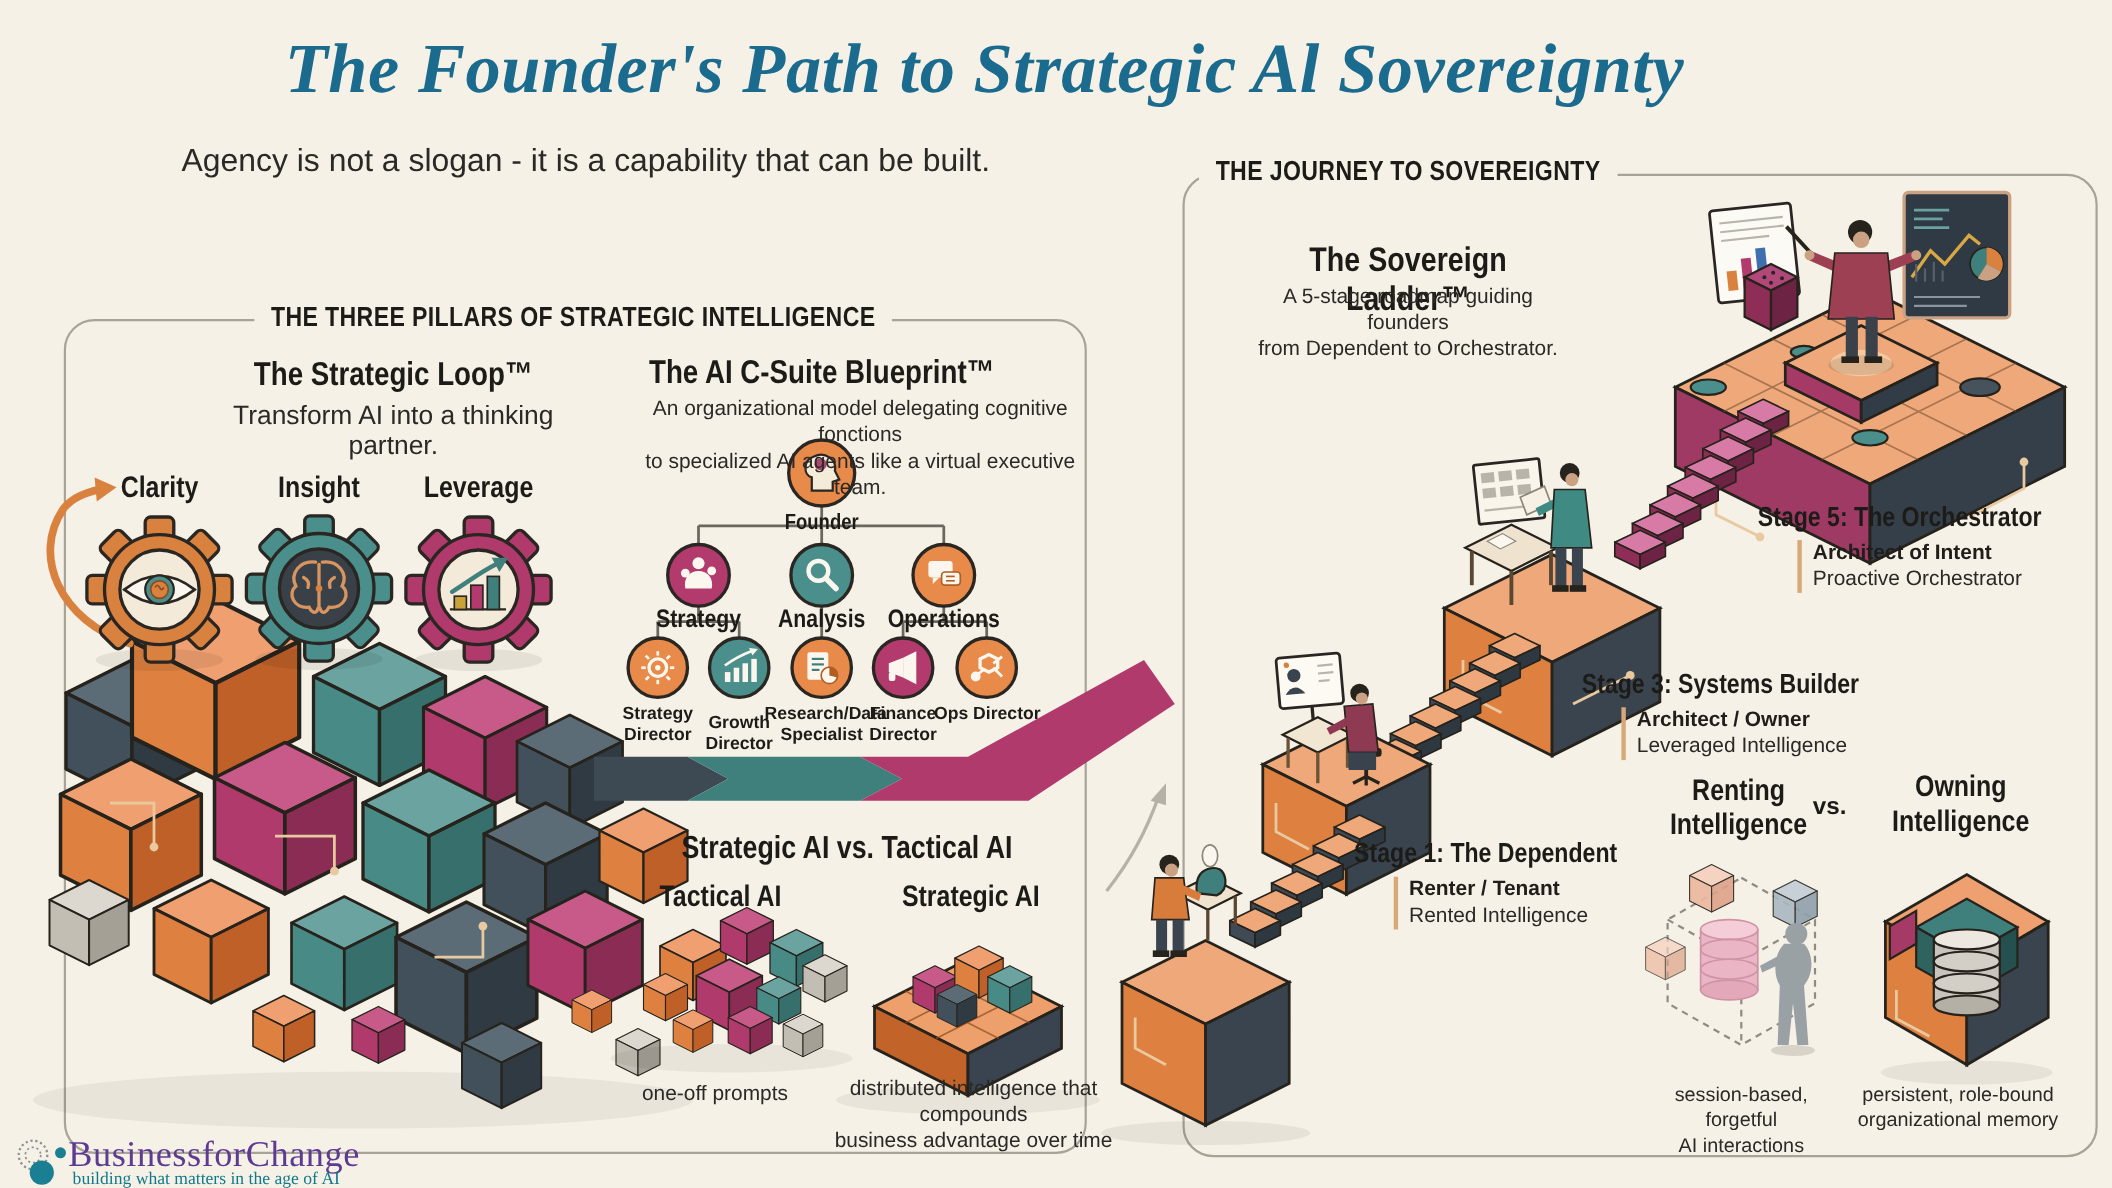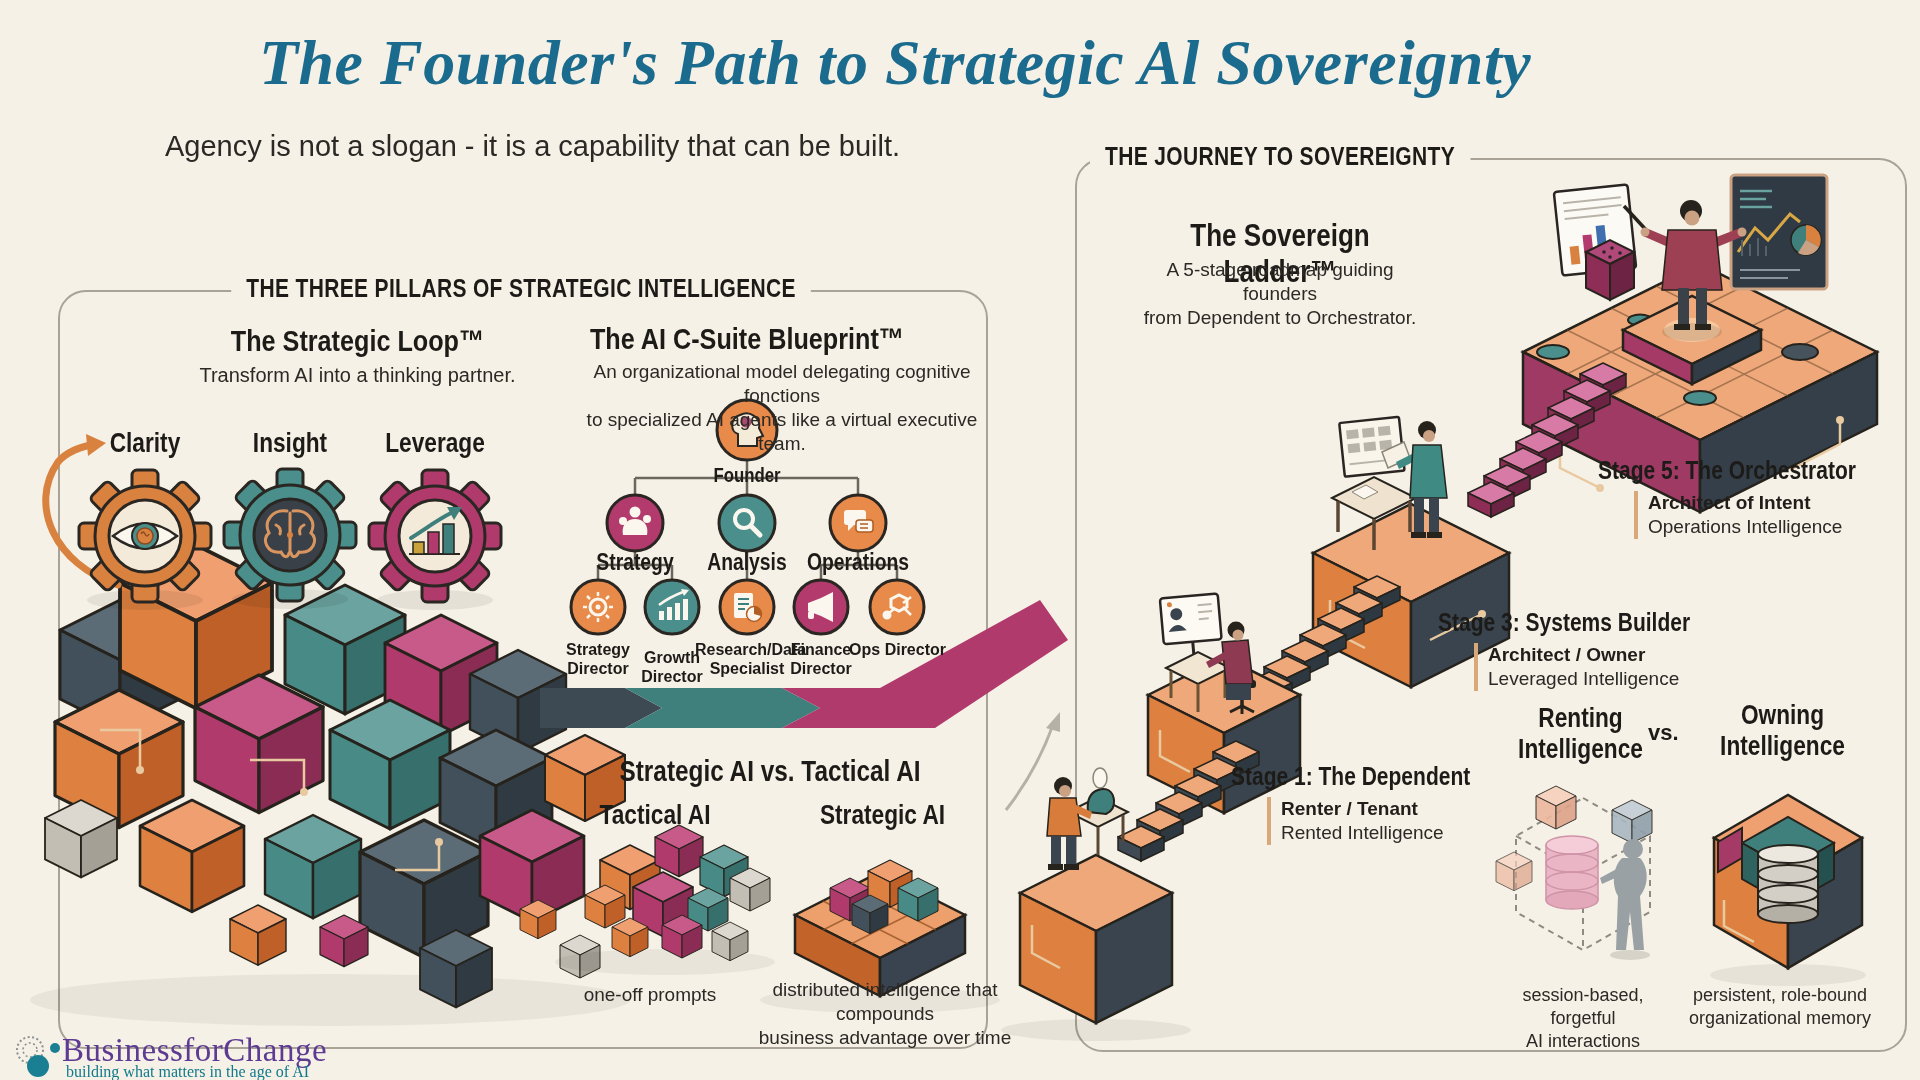--- a/index.html
+++ b/index.html
@@ -557,21 +557,21 @@
 
   <div class="panel-label-wrap" style="left:58px;top:274px;width:926px;text-align:center;">
     <span class="panel-label cxC">THE THREE PILLARS OF STRATEGIC INTELLIGENCE</span>
   </div>
 
   <div class="panel-label-wrap" style="left:1090px;top:142px;">
     <span class="panel-label cxL">THE JOURNEY TO SOVEREIGNTY</span>
   </div>
 
   <div class="t sec-h center cxC" style="left:175px;top:324px;width:365px;font-size:30px;">The Strategic Loop™</div>
-  <div class="t center small-desc" style="left:175px;top:364px;width:365px;font-size:20px;">Transform AI into a thinking partner.</div>
+  <div class="t center small-desc" style="left:175px;top:364px;width:365px;font-size:24px;">Transform AI into a thinking partner.</div>
 
   <div class="t sec-h center cxC" style="left:557px;top:322px;width:380px;font-size:30px;">The AI C-Suite Blueprint™</div>
   <div class="t center small-desc" style="left:545px;top:360px;width:404px;font-size:19px;line-height:24px;margin-left:35px;">
     <div>An organizational model delegating cognitive fonctions</div>
     <div>to specialized AI agents like a virtual executive team.</div>
   </div>
 
   <div class="t sec-h center cxC" style="left:80px;top:428px;width:130px;font-size:27px;">Clarity</div>
   <div class="t sec-h center cxC" style="left:225px;top:428px;width:130px;font-size:27px;">Insight</div>
   <div class="t sec-h center cxC" style="left:370px;top:428px;width:130px;font-size:27px;">Leverage</div>
@@ -612,21 +612,21 @@
     <div class="stage-title cxL">Stage 3: Systems Builder</div>
     <div class="stage-sub">
       <div class="stage-role">Architect / Owner</div>
       <div class="stage-mode">Leveraged Intelligence</div>
     </div>
   </div>
   <div class="stage-block" style="left:1598px;top:456px;">
     <div class="stage-title cxL">Stage 5: The Orchestrator</div>
     <div class="stage-sub">
       <div class="stage-role">Architect of Intent</div>
-      <div class="stage-mode">Operations Intelligence</div>
+      <div class="stage-mode">Proactive Orchestrator</div>
     </div>
   </div>
 
   <div class="t sec-h center cxC" style="left:1498px;top:703px;width:165px;font-size:27px;line-height:31px;">
     <div>Renting</div>
     <div>Intelligence</div>
   </div>
   <div class="t sec-h" style="left:1648px;top:720px;font-size:22px;">vs.</div>
   <div class="t sec-h center cxC" style="left:1700px;top:700px;width:165px;font-size:27px;line-height:31px;">
     <div>Owning</div>

